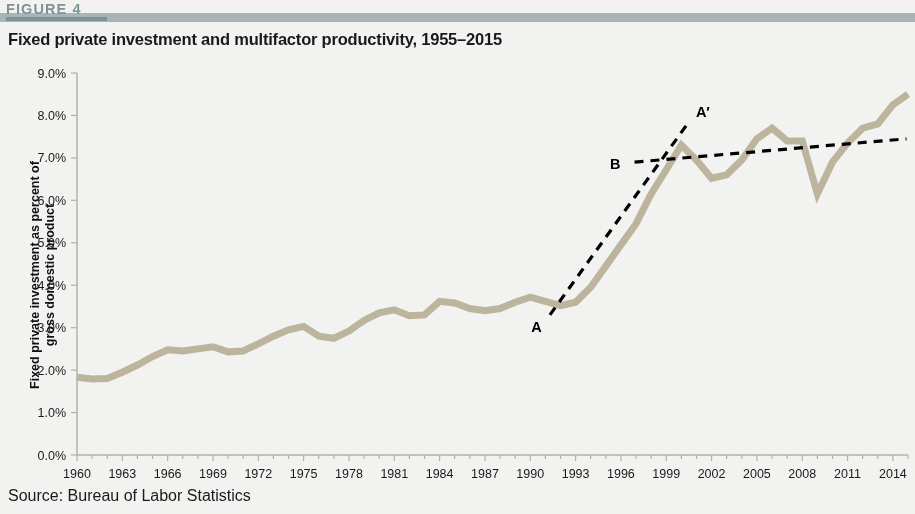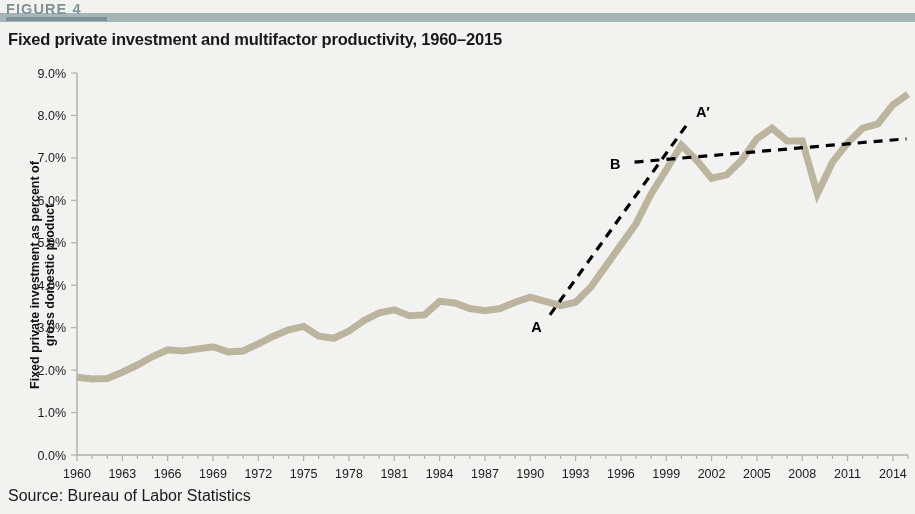--- a/index.html
+++ b/index.html
@@ -117,21 +117,21 @@
 </style>
 </head>
 <body>
 
 <div id="figure-header">
   <div id="figure-bar"></div>
   <div id="figure-label">FIGURE 4</div>
   <div id="figure-label-underline"></div>
 </div>
 
-<div id="chart-title">Fixed private investment and multifactor productivity, 1960–2015</div>
+<div id="chart-title">Fixed private investment and multifactor productivity, 1955–2015</div>
 
 <div id="chart-area">
   <div id="y-axis-title">
     <span>Fixed private investment as percent of</span><br>
     <span>gross domestic product</span>
   </div>
   <svg id="chart-svg" width="915" height="420">
     <g id="g-yticks">
         <line x1="71" y1="395" x2="77" y2="395" stroke="#b0b0ae" stroke-width="1.2"></line>
         <text x="66" y="399.5" text-anchor="end" class="tick-label-y">0.0%</text>

